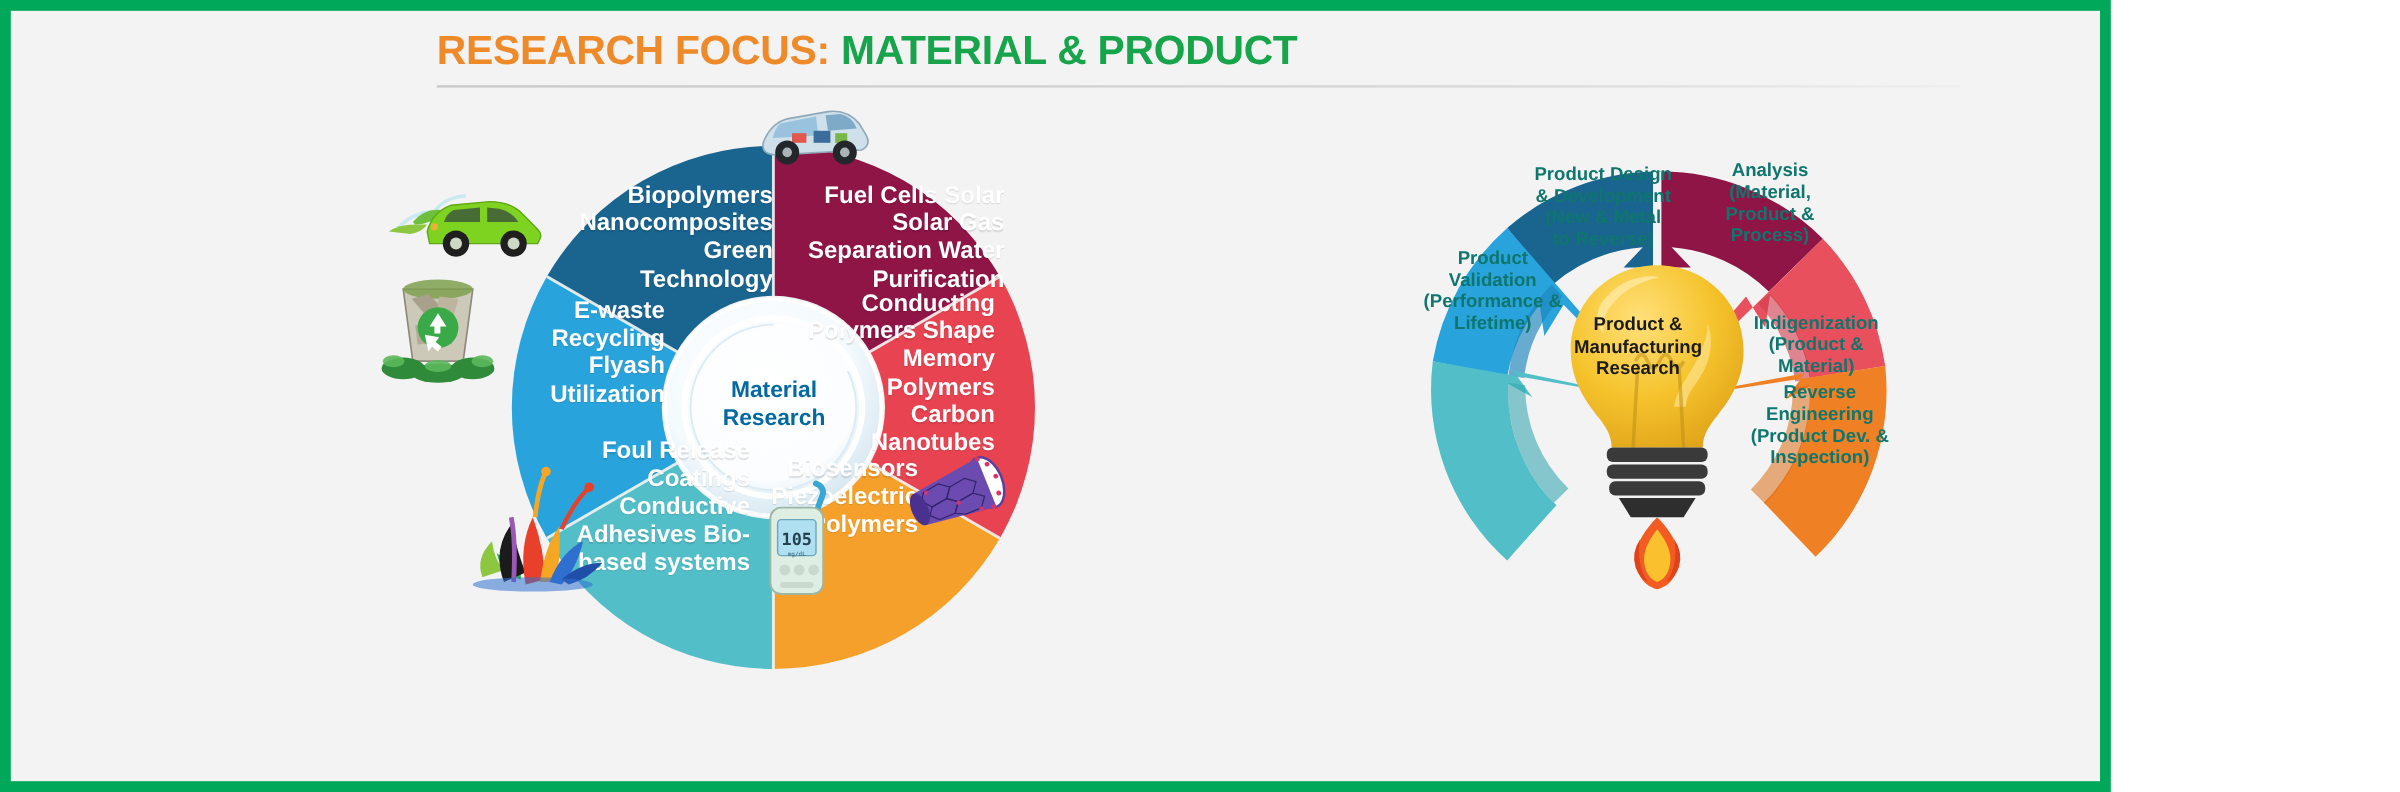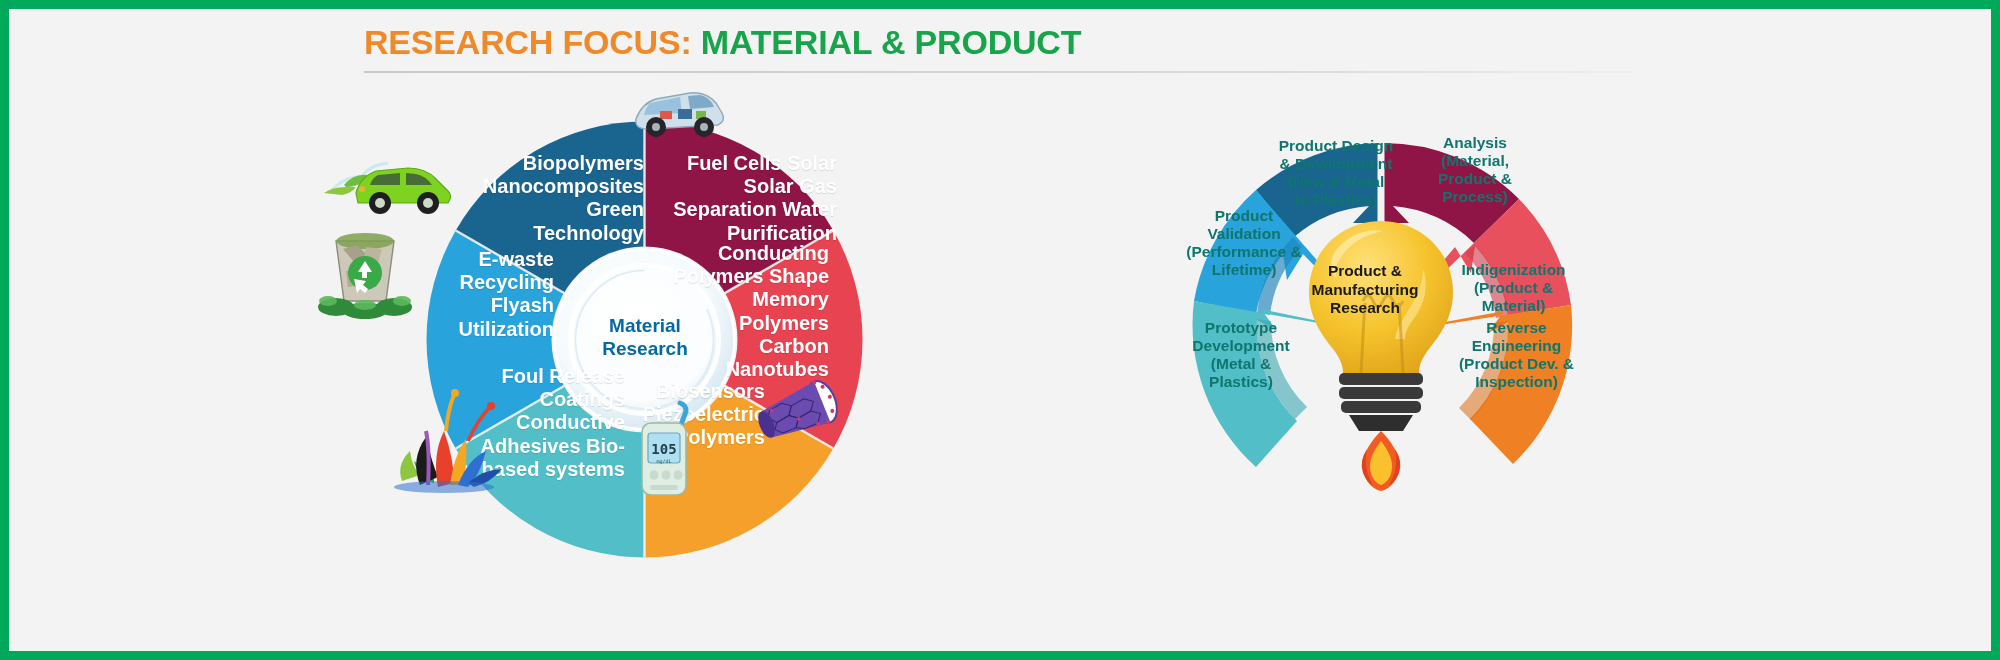--- a/index.html
+++ b/index.html
@@ -8,21 +8,21 @@
     background: #ffffff;
   }
   body {
     width: 2000px;
     height: 660px;
     font-family: "Liberation Sans", sans-serif;
     overflow: hidden;
   }
   .slide {
     position: relative;
-    width: 2000px;
+    width: 1759px;
     height: 660px;
     box-sizing: border-box;
     border: 9px solid #00a85a;
     background: #f3f3f3;
     overflow: hidden;
   }
 
   
   .title-block {
     position: absolute;
@@ -441,21 +441,21 @@
         <path d="M296 330 q-8 12 -4 24 q4 10 10 12 q-10 -16 -6 -36 z" fill="#e0431c"></path>
         <path d="M324 330 q8 12 4 24 q-4 10 -10 12 q10 -16 6 -36 z" fill="#e0431c"></path>
       </g>
     </svg>
 
     
     <div class="fan-label" style="left:190px; top:18px; width:150px;">
       <div>Product Design</div>
       <div>&amp; Development</div>
       <div>(New &amp; Metal</div>
-      <div>to Plastics)</div>
+      <div>to Reverse)</div>
     </div>
 
     <div class="fan-label" style="left:340px; top:15px; width:128px;">
       <div>Analysis</div>
       <div>(Material,</div>
       <div>Product &amp;</div>
       <div>Process)</div>
     </div>
 
     <div class="fan-label" style="left:368px; top:200px; width:155px;">
@@ -464,26 +464,20 @@
       <div>(Product Dev. &amp;</div>
       <div>Inspection)</div>
     </div>
 
     <div class="fan-label" style="left:370px; top:142px; width:145px;">
       <div>Indigenization</div>
       <div>(Product &amp;</div>
       <div>Material)</div>
     </div>
 
-    <div class="fan-label" style="left:100px; top:200px; width:140px;">
-      <div>Prototype</div>
-      <div>Development</div>
-      <div>(Metal &amp;</div>
-      <div>Plastics)</div>
-    </div>
 
     <div class="fan-label" style="left:98px; top:88px; width:150px;">
       <div>Product</div>
       <div>Validation</div>
       <div>(Performance &amp;</div>
       <div>Lifetime)</div>
     </div>
 
     <div class="bulb-label">
       <div>Product &amp;</div>

